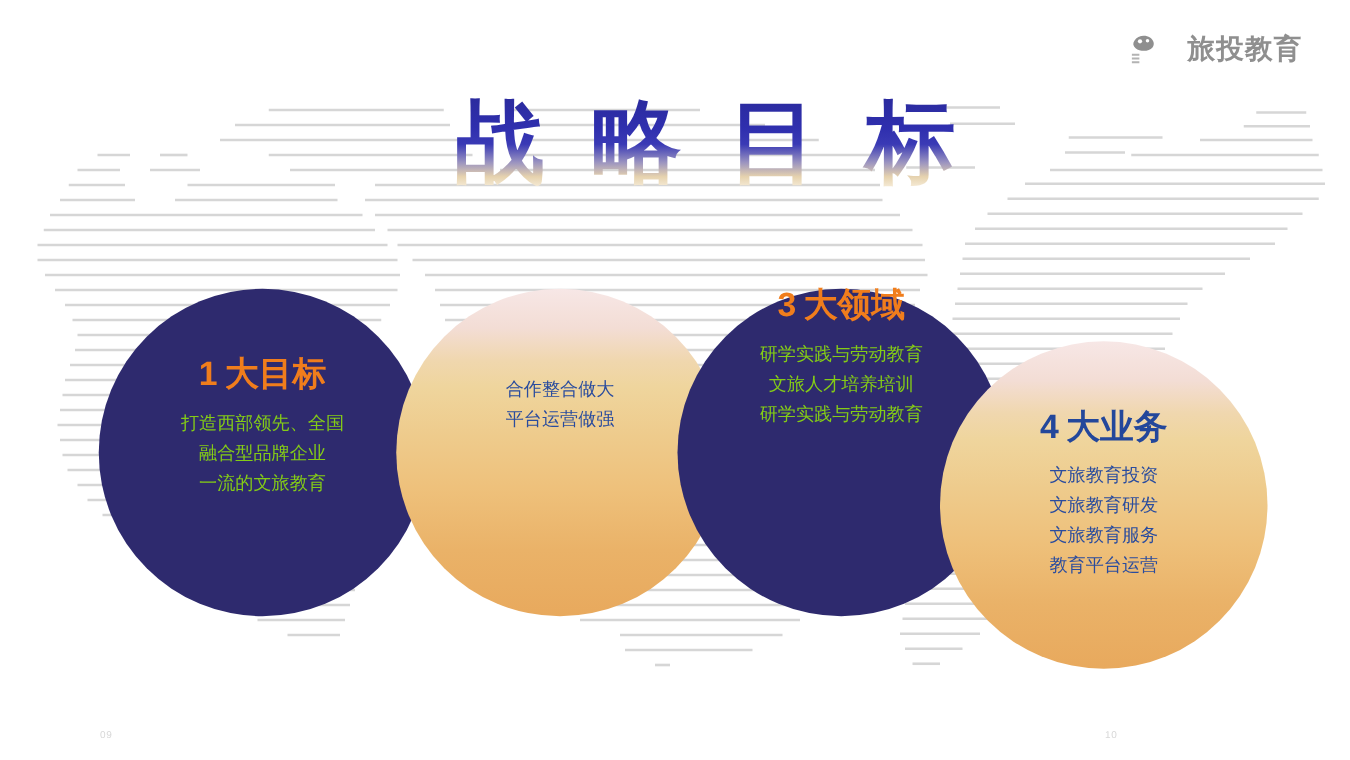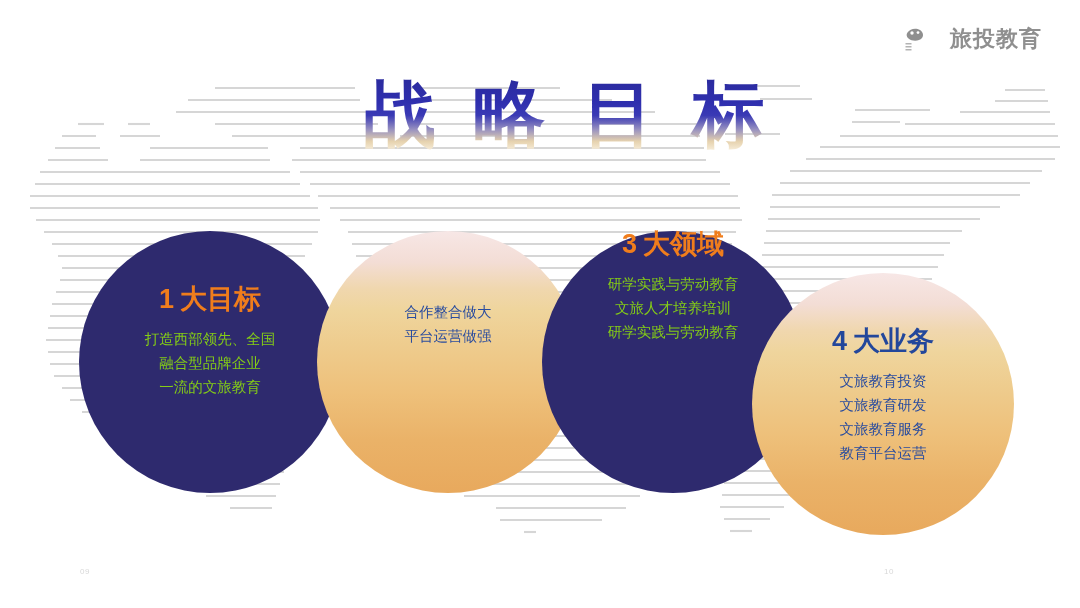--- a/index.html
+++ b/index.html
@@ -136,21 +136,21 @@
 
   
   #circle-1 { left: 79px;  top: 231px; width: 262px; height: 262px; padding-top: 55px;  z-index: 1; }
   #circle-2 { left: 317px; top: 231px; width: 262px; height: 262px; padding-top: 55px;  z-index: 2; }
   #circle-3 { left: 542px; top: 231px; width: 262px; height: 262px;  z-index: 3; }
   #circle-4 { left: 752px; top: 231px; width: 262px; height: 262px; padding-top: 55px;  z-index: 4; margin-top: 42px; }
 
   
   .page-num {
     position: absolute;
-    bottom: 32px;
+    bottom: 16px;
     font-size: 8px;
     color: #d8d8d8;
     letter-spacing: 0.5px;
     text-align: center;
   }
   .page-num.left  { left: 80px; }
   .page-num.right { left: 884px; }
 </style>
 </head>
 <body>

